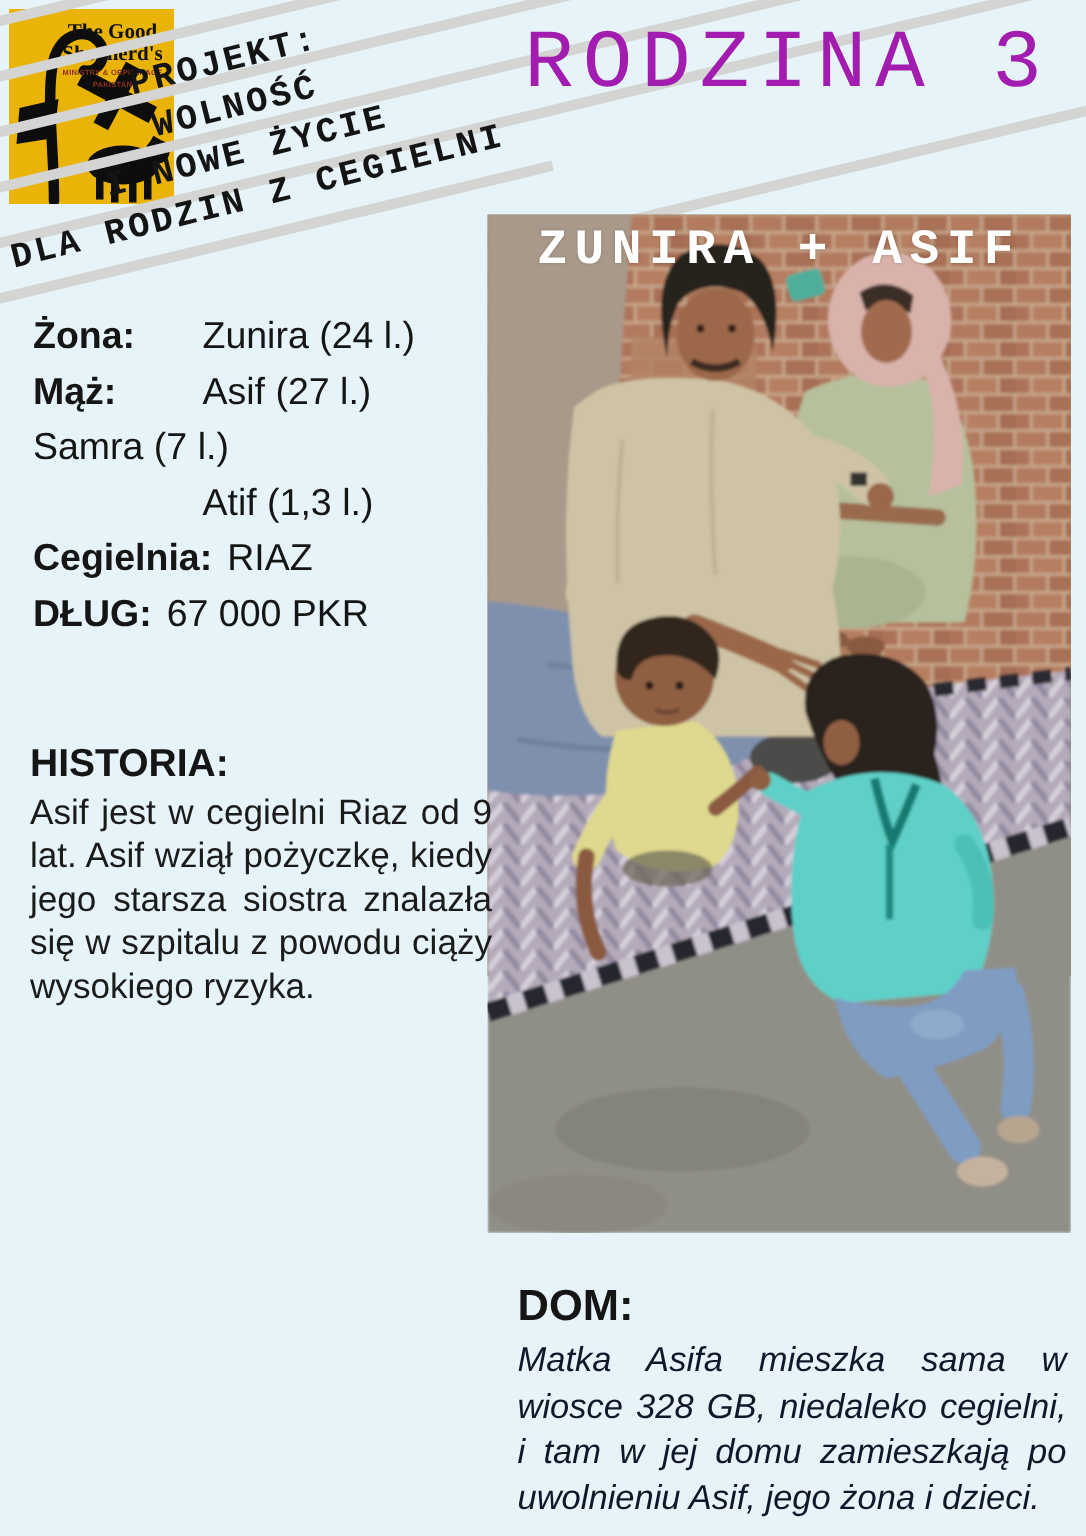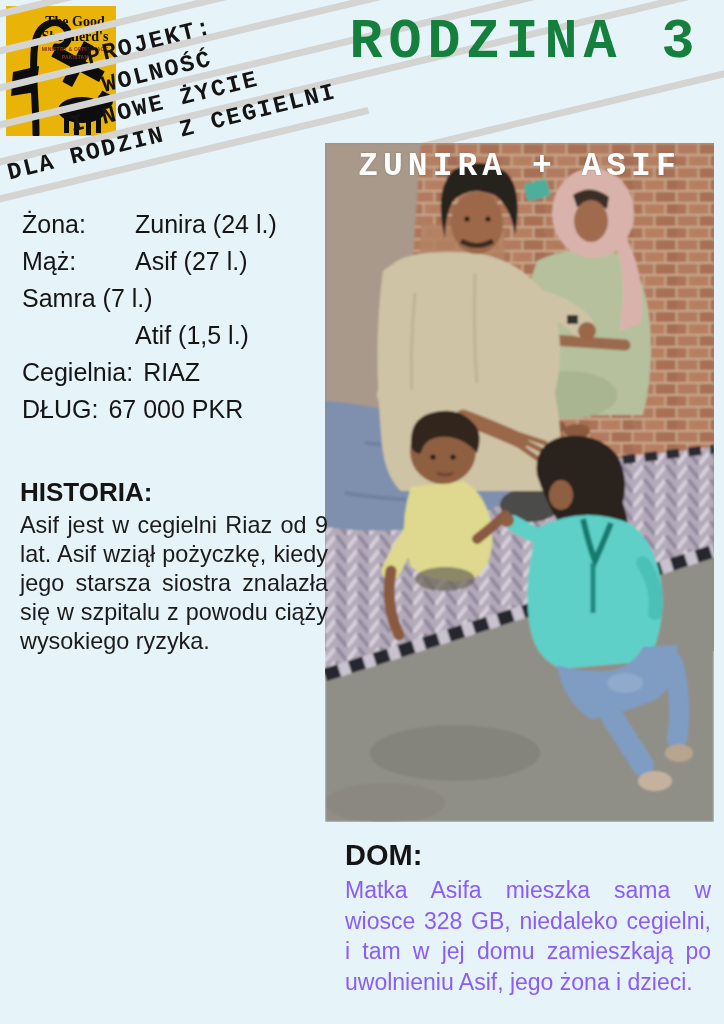--- a/index.html
+++ b/index.html
@@ -29,48 +29,48 @@
     position:absolute; left:-18px; top:19px; width:360px; height:140px;
     transform:rotate(-14deg); z-index:3; text-align:center;
     font-family:"Liberation Mono",monospace; font-weight:700;
     font-size:23.5px; line-height:31px; letter-spacing:2px; color:#141414;
     padding-top:6px;
   }
   .diag-banner div{white-space:nowrap;}
   
   .header{position:absolute; left:336px; top:14px; width:378px; text-align:center; z-index:4;}
   .title{
-    font-family:"Liberation Mono",monospace; font-weight:700;
-    font-size:55px; line-height:58px; letter-spacing:6px; color:#15803d; white-space:nowrap;
+    font-family:"Liberation Mono",monospace; font-weight:400;
+    font-size:55px; line-height:58px; letter-spacing:6px; color:#a21caf; white-space:nowrap;
   }
   .subtitle{
     font-family:"Liberation Mono",monospace; font-weight:700;
     font-size:37px; line-height:38px; letter-spacing:5px; color:#111; white-space:nowrap;
   }
   
   .photo{position:absolute; left:325px; top:143px; width:389px; height:508px; z-index:3; background:#9c8872;}
   .photo-caption{
     position:absolute; top:5px; left:0; right:0; text-align:center;
     font-family:"Liberation Mono",monospace; font-weight:700;
     font-size:33px; letter-spacing:5px; color:#ffffff; white-space:nowrap; z-index:2;
     text-shadow:0 0 2px rgba(80,60,40,.35);
   }
   
   .info{position:absolute; left:22px; top:206px; width:310px; z-index:4; font-size:25px; line-height:37px;}
   .info-row{display:flex;}
-  .info-label{font-weight:400; width:113px; flex:none;}
+  .info-label{font-weight:700; width:113px; flex:none;}
   .info-inline .info-label{width:auto; margin-right:10px;}
   
   .history{position:absolute; left:20px; top:477px; width:308px; z-index:4;}
-  .section-h{font-weight:700; font-size:26px; line-height:30px; margin:0 0 4px 0;}
+  .section-h{font-weight:700; font-size:26px; line-height:30px; margin:16px 0 4px 0;}
   .history p{margin:0; font-size:23.4px; line-height:29px; text-align:justify; color:#1b1b1b;}
   
   .dom{position:absolute; left:345px; top:838px; width:366px; z-index:4;}
   .dom .section-h{font-size:29px; line-height:34px; margin-bottom:3px;}
-  .dom p{margin:0; font-size:23px; line-height:30.5px; text-align:justify; color:#8b5cf6;}
+  .dom p{margin:0; font-size:23px; line-height:30.5px; text-align:justify; color:#0f172a;font-style:italic;}
 </style>
 </head>
 <body>
 
 <div class="page">
 
   <div class="logo">
     <svg width="110" height="130" viewBox="0 0 110 130">
       <path d="M30,128 C30,92 25,60 29,38 C32,17 50,12 59,21 C67,29 61,43 50,41" fill="none" stroke="#0d0d0d" stroke-width="7" stroke-linecap="round"></path>
       <polygon points="7,66 33,60 30,86 5,90" fill="#0d0d0d"></polygon>
@@ -240,21 +240,21 @@
     </div>
     <div class="info-row">
       <span class="info-label">Mąż:</span>
       <span class="info-value">Asif (27 l.)</span>
     </div>
     <div class="info-row">
       <span class="info-value">Samra (7 l.)</span>
     </div>
     <div class="info-row">
       <span class="info-label"></span>
-      <span class="info-value">Atif (1,5 l.)</span>
+      <span class="info-value">Atif (1,3 l.)</span>
     </div>
     <div class="info-row info-inline">
       <span class="info-label">Cegielnia:</span>
       <span class="info-value">RIAZ</span>
     </div>
     <div class="info-row info-inline">
       <span class="info-label">DŁUG:</span>
       <span class="info-value">67 000 PKR</span>
     </div>
   </div>

